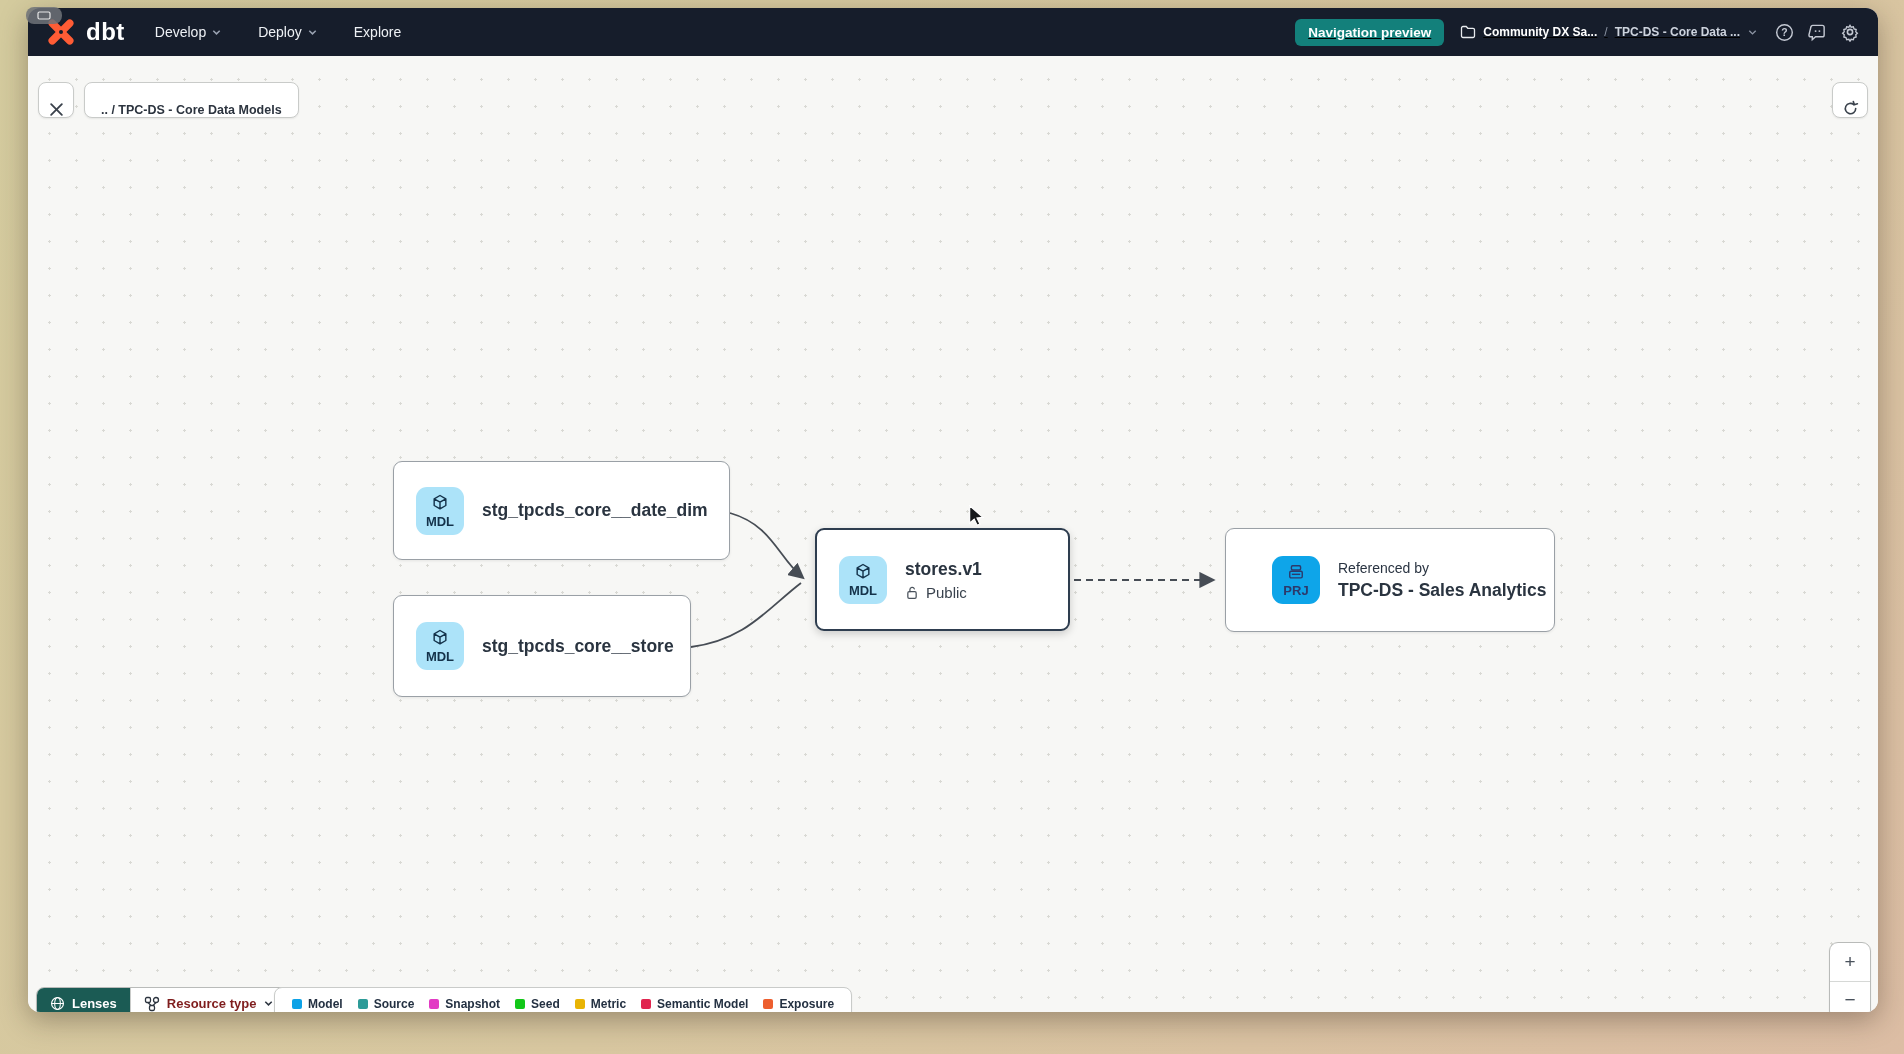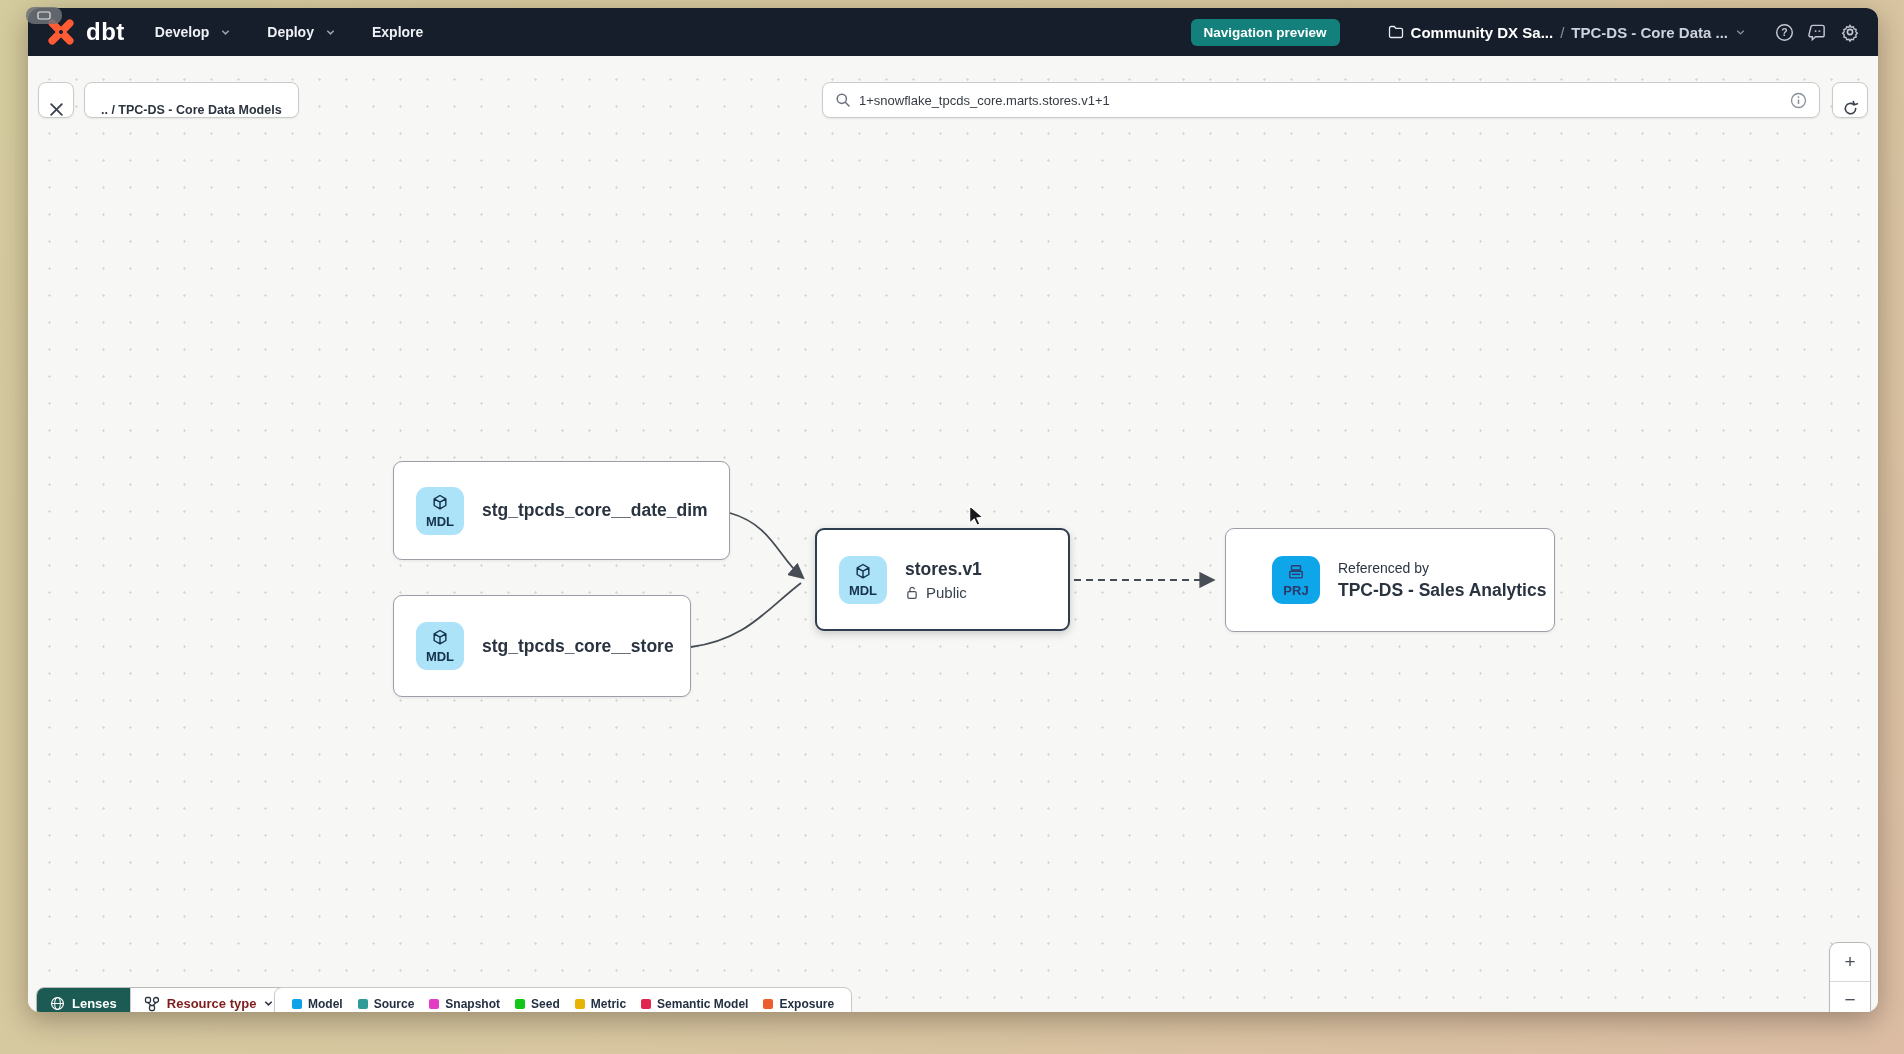--- a/index.html
+++ b/index.html
@@ -10,25 +10,25 @@
     border-radius:12px; overflow:hidden; background:#f7f7f5;
     box-shadow:0 8px 28px rgba(40,30,20,.35); }
 
   
   .navbar { position:absolute; left:0; top:0; width:100%; height:48px; background:#161d2b;
     display:flex; align-items:center; padding:0 18px; }
   .nav-left { display:flex; align-items:center; gap:10px; }
   .logo-mark { width:30px; height:30px; }
   .logo-text { color:#fff; font-size:24px; font-weight:700; letter-spacing:.5px; margin-right:30px; }
   .nav-menu { display:flex; align-items:center; gap:36px; }
-  .nav-item { color:#eef1f5; font-size:14px; font-weight:700; display:flex; align-items:center; gap:11px; cursor:pointer; }
+  .nav-item { color:#eef1f5; font-size:14px; font-weight:400; display:flex; align-items:center; gap:5px; cursor:pointer; }
   .nav-item svg { color:#9aa3b2; }
-  .nav-right { margin-left:auto; display:flex; align-items:center; gap:28px; }
+  .nav-right { margin-left:auto; display:flex; align-items:center; gap:16px;text-decoration:underline; }
   .badge-preview { color:#fff; font-size:13.5px; font-weight:700; padding:6px 13px; border-radius:6px; }
-  .nav-breadcrumb { display:flex; align-items:center; gap:7px; font-size:15px;margin-left:20px; }
+  .nav-breadcrumb { display:flex; align-items:center; gap:7px; font-size:12px; }
   .nav-bc-account { color:#ffffff; font-weight:700; }
   .nav-bc-sep { color:#8b93a3; }
   .nav-bc-project { color:#cdd3dd; font-weight:600; }
   .nav-icons { display:flex; align-items:center; gap:13px; color:#c3c8d2; }
   .nav-icons .icn { width:20px; height:20px; display:flex; align-items:center; justify-content:center; cursor:pointer; }
 
   
   .share-pill { position:absolute; left:26px; top:7px; width:36px; height:17px; border-radius:8px;
     background:rgba(110,114,120,.85); z-index:50; display:flex; align-items:center; justify-content:center; }
 
@@ -180,32 +180,20 @@
 
     <div class="tb-btn btn-close">
       <svg width="15" height="15" viewBox="0 0 14 14">
         <line x1="2" y1="2" x2="12" y2="12" stroke="#3a424c" stroke-width="1.7" stroke-linecap="round"></line>
         <line x1="12" y1="2" x2="2" y2="12" stroke="#3a424c" stroke-width="1.7" stroke-linecap="round"></line>
       </svg>
     </div>
     <div class="tb-btn btn-breadcrumb">
       <span>.. / TPC-DS - Core Data Models</span>
     </div>
-    <div class="searchbar">
-      <svg width="16" height="16" viewBox="0 0 16 16">
-        <circle cx="6.8" cy="6.8" r="4.6" fill="none" stroke="#6b7380" stroke-width="1.5"></circle>
-        <line x1="10.3" y1="10.3" x2="14" y2="14" stroke="#6b7380" stroke-width="1.5" stroke-linecap="round"></line>
-      </svg>
-      <input type="text" value="1+snowflake_tpcds_core.marts.stores.v1+1" style="">
-      <svg width="17" height="17" viewBox="0 0 18 18">
-        <circle cx="9" cy="9" r="7.4" fill="none" stroke="#8a9099" stroke-width="1.4"></circle>
-        <line x1="9" y1="8" x2="9" y2="12.6" stroke="#8a9099" stroke-width="1.6"></line>
-        <circle cx="9" cy="5.4" r="1" fill="#8a9099"></circle>
-      </svg>
-    </div>
     <div class="tb-btn btn-refresh">
       <svg width="17" height="17" viewBox="0 0 18 18">
         <path d="M14.5 9 a5.5 5.5 0 1 1 -2 -4.2" fill="none" stroke="#3a424c" stroke-width="1.7" stroke-linecap="round"></path>
         <path d="M12 1.6 l1 3.4 3.3 -1" fill="none" stroke="#3a424c" stroke-width="1.7" stroke-linecap="round" stroke-linejoin="round"></path>
       </svg>
     </div>
 
     <div class="node node-a">
       <div class="res-tile" style="background-color: rgb(172, 227, 249);">
         <svg width="20" height="20" viewBox="0 0 24 24">

